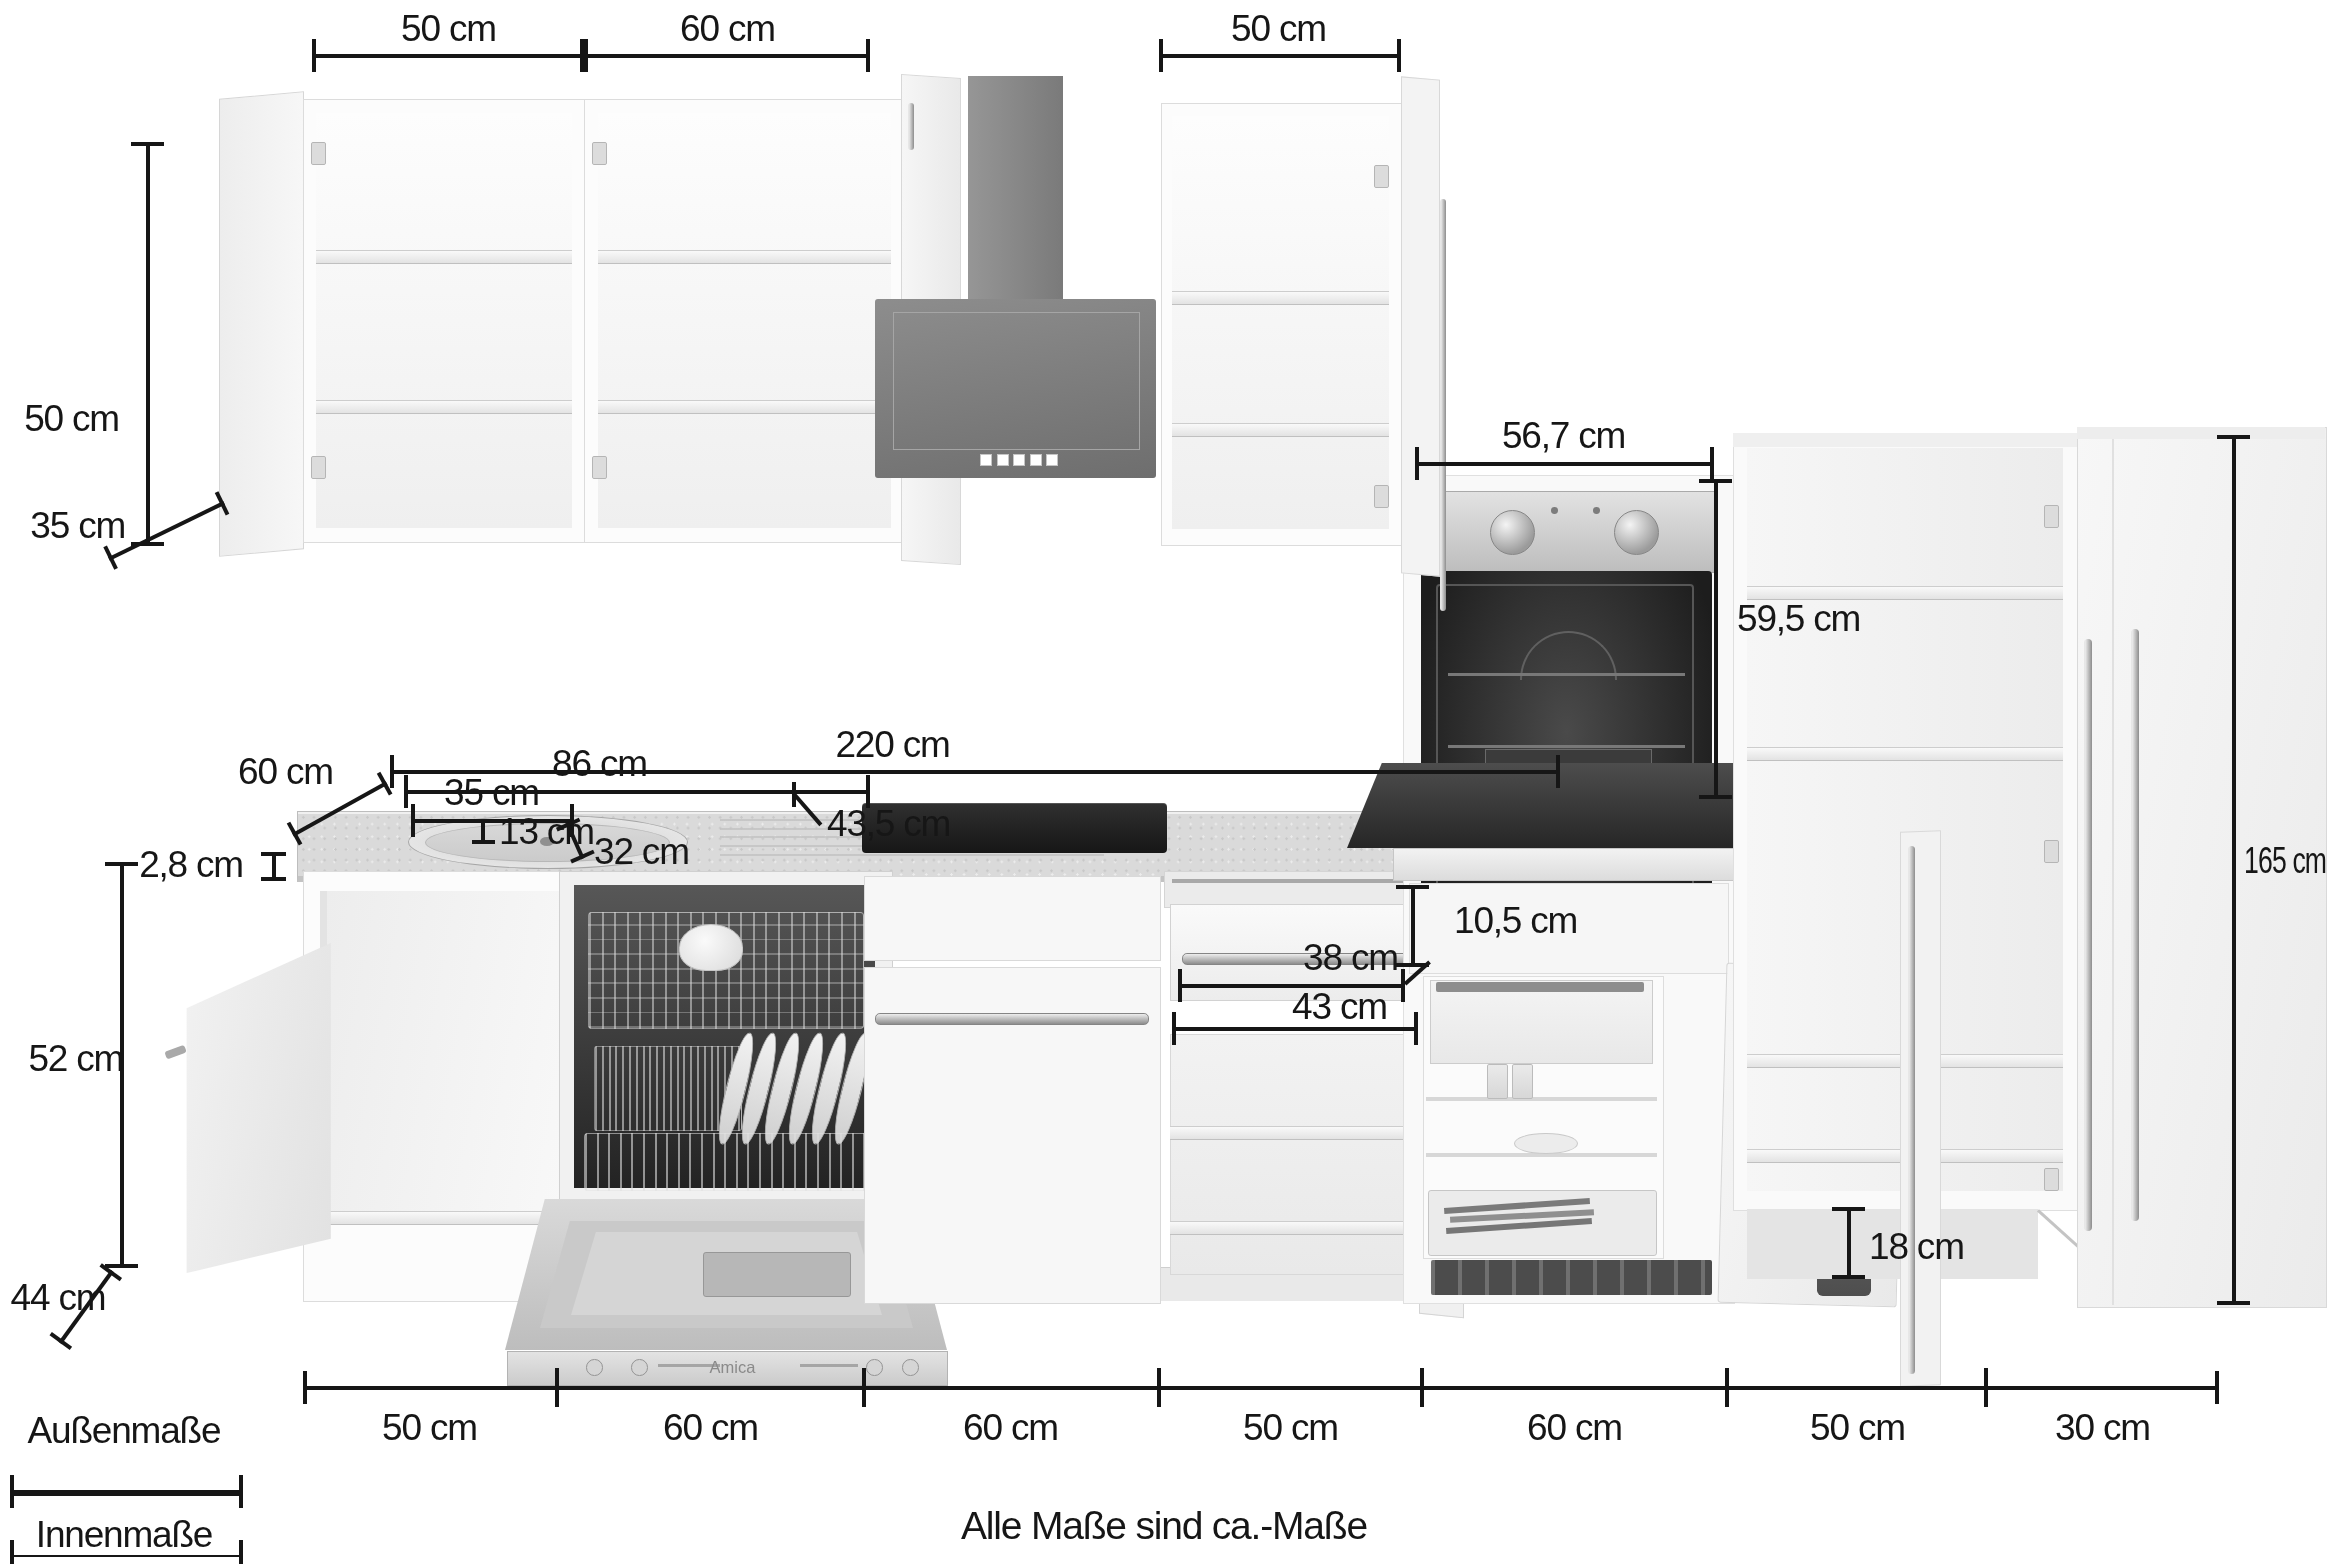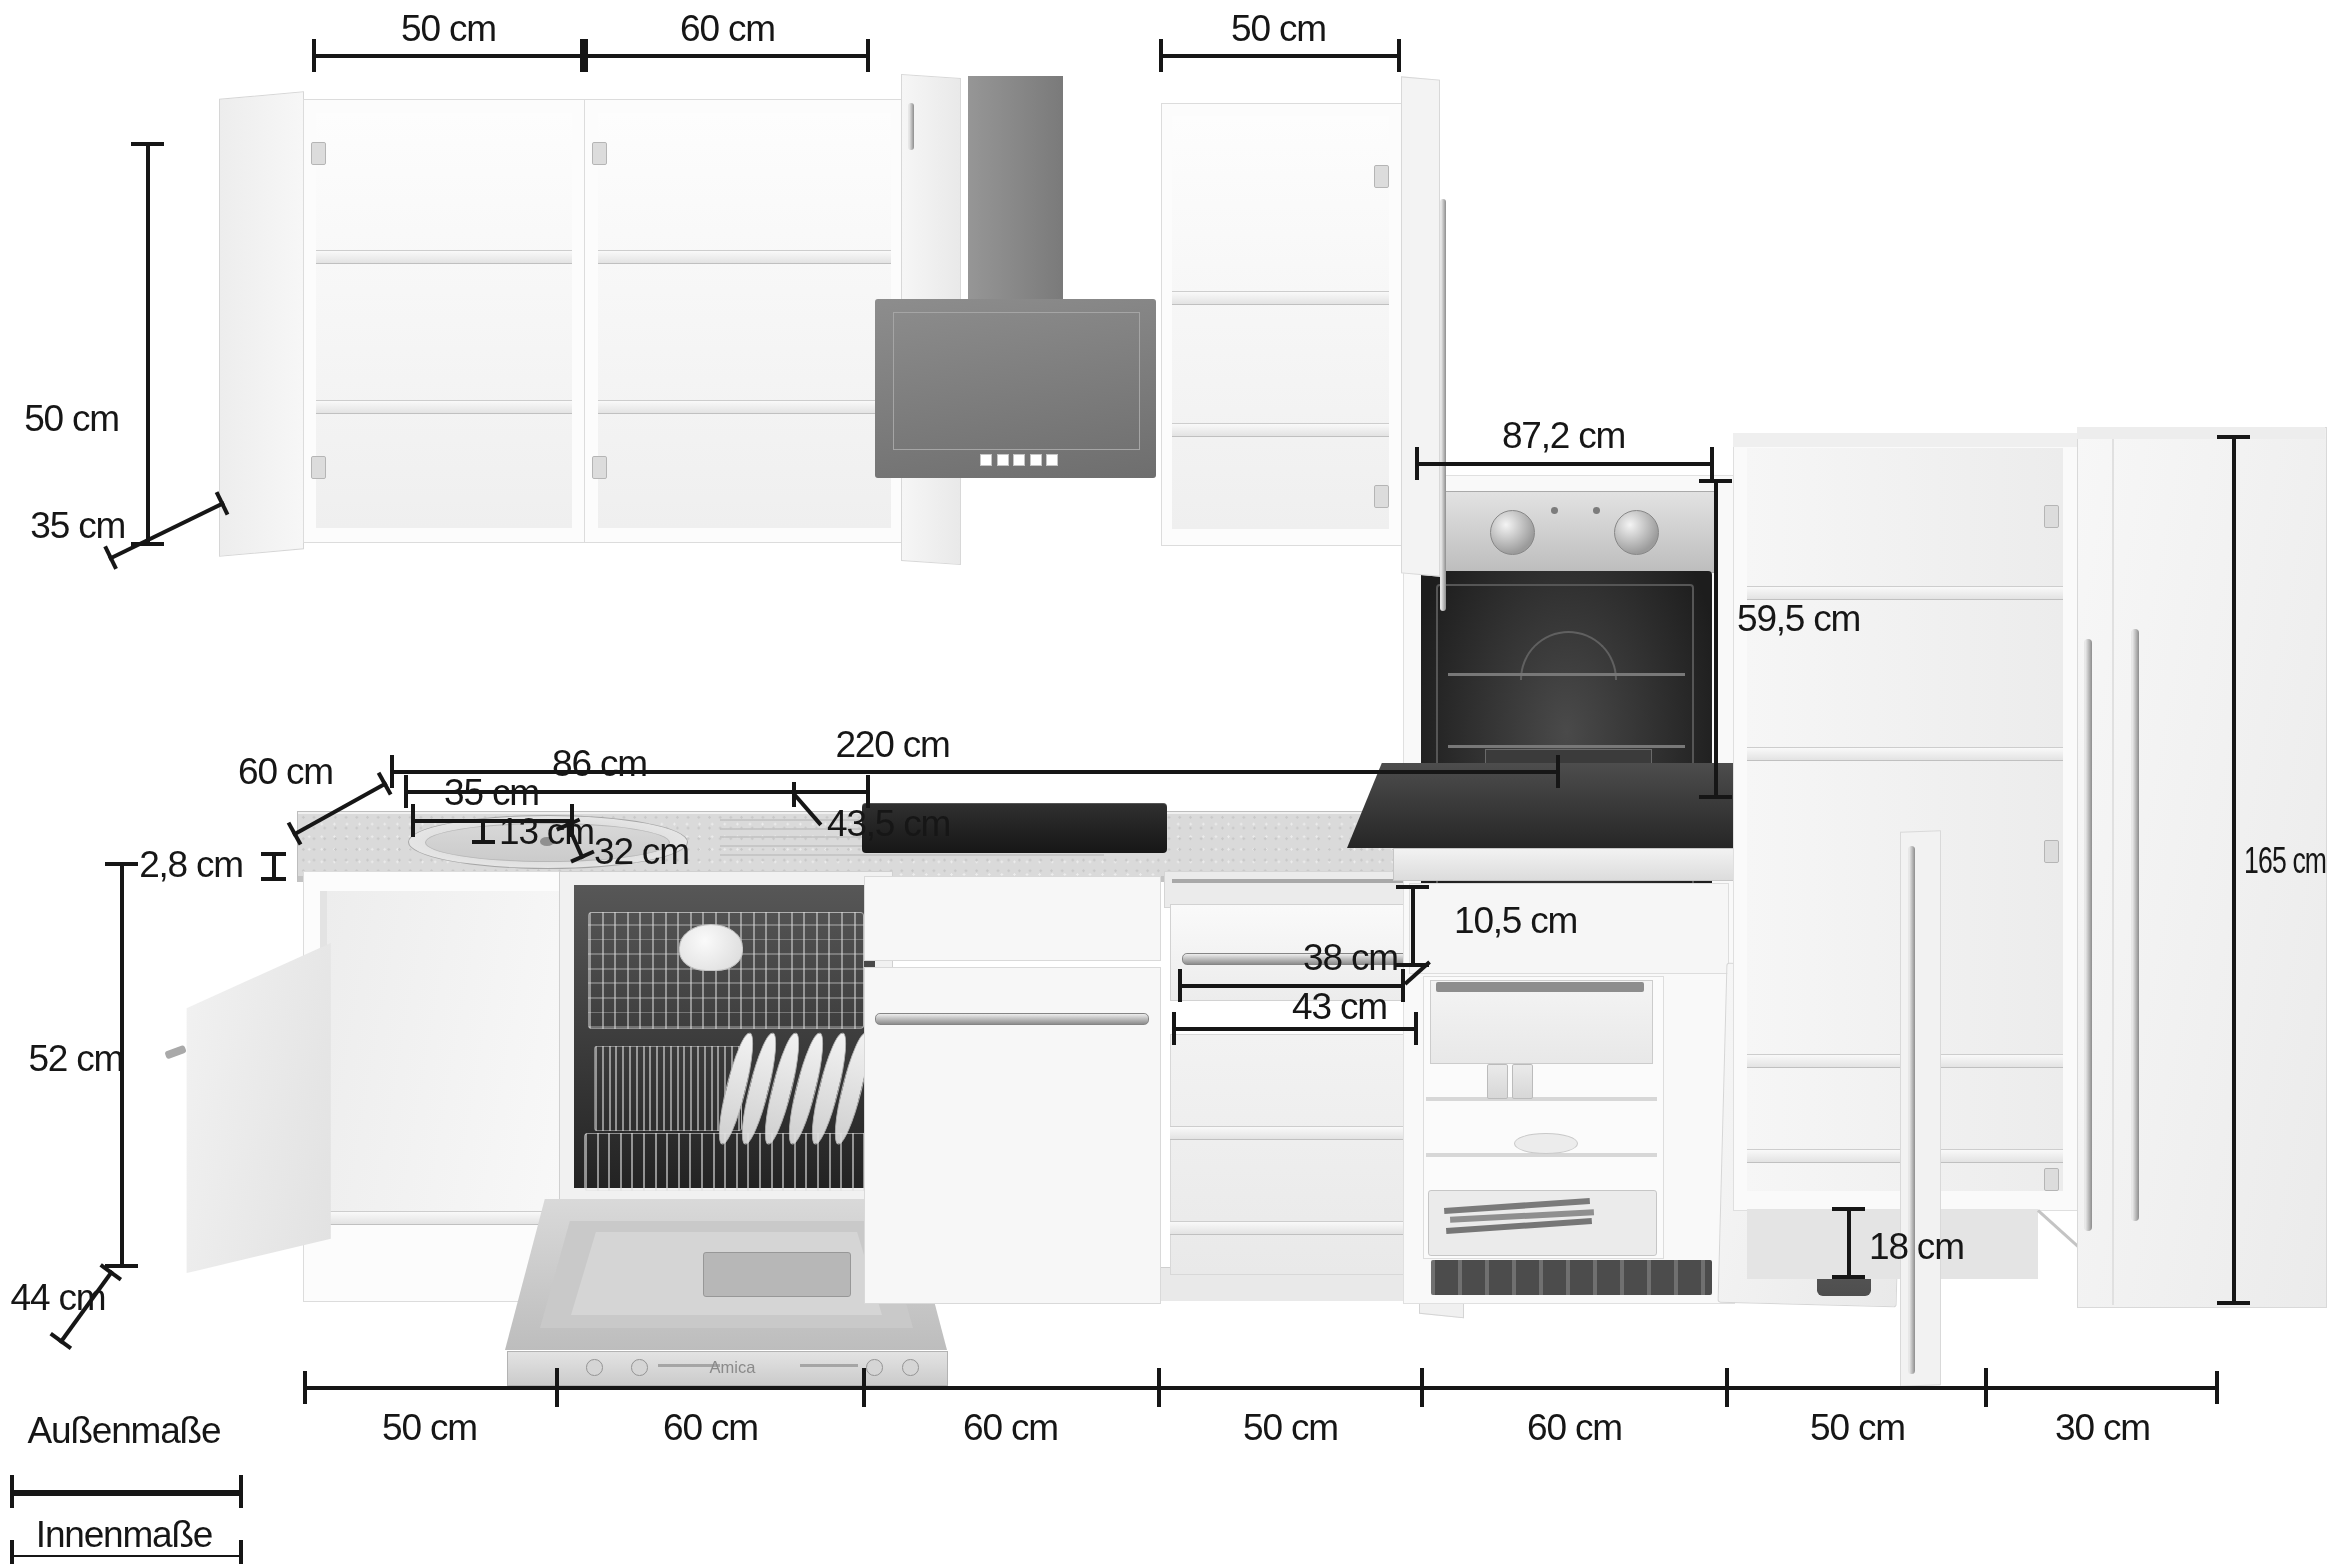--- a/index.html
+++ b/index.html
@@ -251,21 +251,21 @@
   <div class="mark" style="left:272px;top:854px;width:3.9px;height:27px"></div>
   <div class="mark" style="left:261px;top:852px;width:25px;height:3.9px"></div>
   <div class="mark" style="left:261px;top:877px;width:25px;height:3.9px"></div>
 
   <div class="dimv" style="left:120px;top:862px;height:406px"></div>
   <div class="lbl" style="left:7.8px;top:1040px;width:136px">52 cm</div>
   <div class="diag" style="left:60px;top:1341px;width:89px;transform:rotate(-54deg)"></div>
   <div class="lbl" style="left:0px;top:1279px;width:116px">44 cm</div>
 
   <div class="dimh" style="left:1415px;top:462px;width:299px"></div>
-  <div class="lbl" style="left:1457px;top:417px;width:213px">87,2 cm</div>
+  <div class="lbl" style="left:1457px;top:417px;width:213px">56,7 cm</div>
   <div class="dimv" style="left:1714px;top:479px;height:320px"></div>
   <div class="lbl left" style="left:1737px;top:600px;width:175px">59,5 cm</div>
 
   <div class="lbl" style="left:1273px;top:939px;width:155px">38 cm</div>
   <div class="dimh" style="left:1178px;top:984px;width:227px"></div>
   <div class="diag noticks" style="left:1405px;top:982px;width:33px;transform:rotate(-42deg)"></div>
   <div class="lbl" style="left:1262px;top:988px;width:155px">43 cm</div>
   <div class="dimh" style="left:1172px;top:1027px;width:246px"></div>
   <div class="dimv" style="left:1411px;top:885px;height:82px"></div>
   <div class="lbl left" style="left:1454px;top:902px;width:184px">10,5 cm</div>
@@ -288,15 +288,16 @@
   <div class="lbl" style="left:1213px;top:1409px;width:155px">50 cm</div>
   <div class="lbl" style="left:1497px;top:1409px;width:155px">60 cm</div>
   <div class="lbl" style="left:1780px;top:1409px;width:155px">50 cm</div>
   <div class="lbl" style="left:2025px;top:1409px;width:155px">30 cm</div>
 
   <div class="lbl" style="left:27px;top:1412px;width:194px">Außenmaße</div>
   <div class="dimh" style="left:9.7px;top:1490px;width:233px;height:5.8px"></div>
   <div class="lbl" style="left:27px;top:1516px;width:194px">Innenmaße</div>
   <div class="dimh" style="left:9.7px;top:1555px;width:233px;height:1.9px"></div>
 
+  <div class="lbl" style="left:873px;top:1506px;width:582px;font-size:39px">Alle Maße sind ca.-Maße</div>
 
 </div>
 
 
 </body></html>

